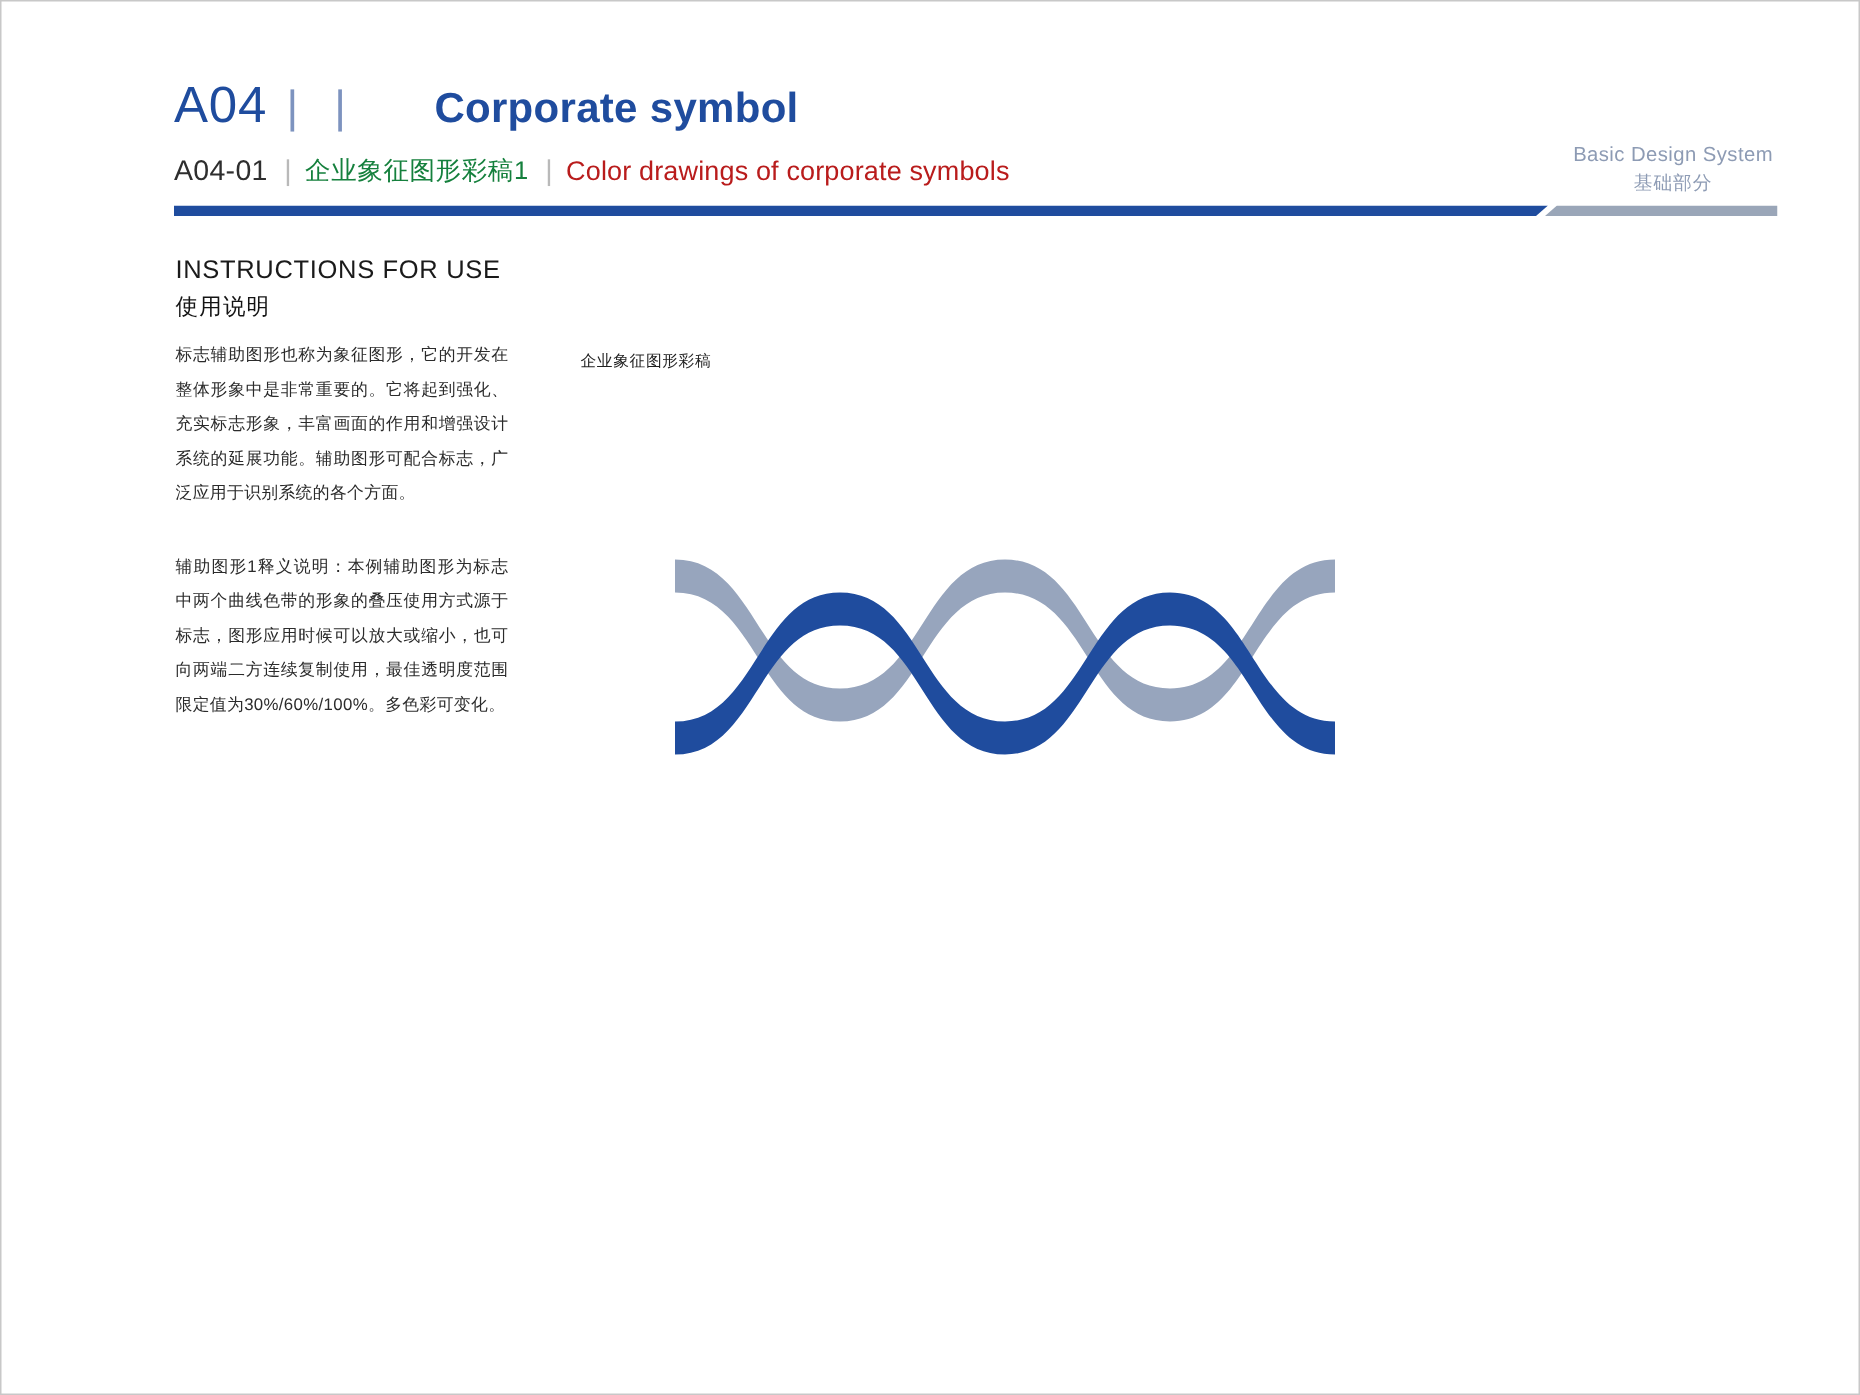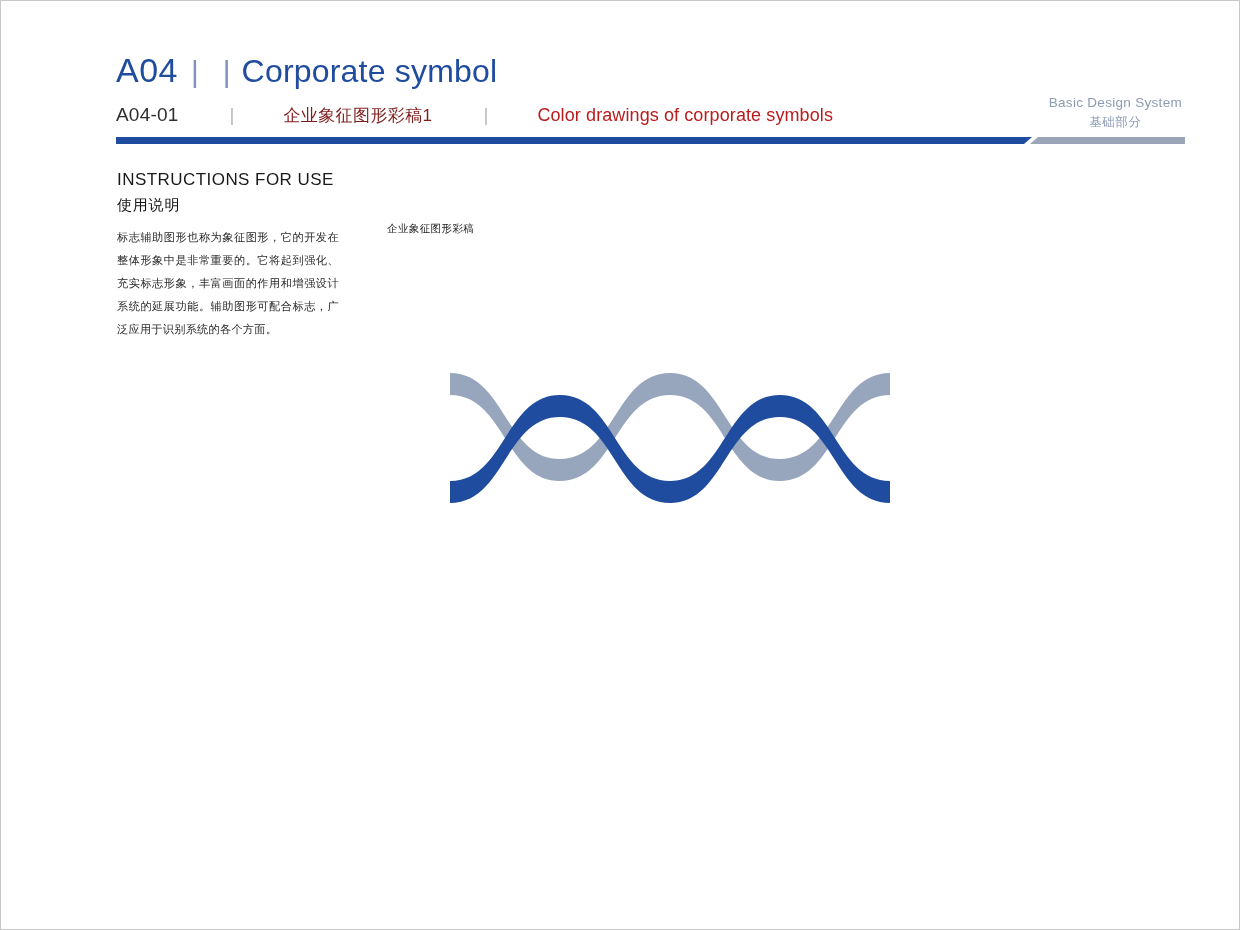--- a/index.html
+++ b/index.html
@@ -50,52 +50,52 @@
     font-weight: 300;
     line-height: 1;
   }
   .title-cn {
     font-size: 28px;
     line-height: 1;
     font-weight: 400;
     letter-spacing: 1px;
   }
   .title-en {
-    font-size: 32px;
-    line-height: 1;
-    font-weight: 400;
+    font-size: 28px;
+    line-height: 1;
+    font-weight: 700;
     letter-spacing: 0.2px;
+    margin-left: 48px;
   }
 
   
   .subtitle-row {
     position: absolute;
     left: 115px;
     top: 104px;
     display: flex;
-    align-items: flex-end;
+    align-items: flex-start;
     white-space: nowrap;
-    gap: 40px;
   }
   .sub-code {
     font-size: 19px;
     color: #2e2e2e;
     line-height: 1;
     letter-spacing: 0.2px;
   }
   .sub-sep {
     font-size: 19px;
     color: #b9b9b9;
     margin: 0 9px 0 11px;
     line-height: 1;
     font-weight: 300;
   }
   .sub-cn {
     font-size: 17px;
-    color: #7f1d1d;
+    color: #15803d;
     line-height: 1;
     letter-spacing: 0.4px;
   }
   .sub-en {
     font-size: 18px;
     color: #b91c1c;
     line-height: 1;
     letter-spacing: 0.1px;
   }
 
@@ -151,21 +151,21 @@
     text-align: justify;
   }
   .inst-body + .inst-body {
     margin-top: 25px;
   }
 
   
   .symbol-caption {
     position: absolute;
     left: 386px;
-    top: 221px;
+    top: 233px;
     font-size: 10.5px;
     color: #1f1f1f;
     letter-spacing: 0.4px;
   }
   .symbol-figure {
     position: absolute;
     left: 440px;
     top: 362px;
     width: 460px;
     height: 155px;
@@ -203,20 +203,21 @@
     <svg width="1069" height="7" viewBox="0 0 1069 7" xmlns="http://www.w3.org/2000/svg">
       <polygon points="0,0 916,0 908,7 0,7" fill="#1f4c9e"></polygon>
       <polygon points="922,0 1069,0 1069,7 914,7" fill="#9aa6b8"></polygon>
     </svg>
   </div>
 
   <div class="instructions">
     <div class="inst-title-en">INSTRUCTIONS FOR USE</div>
     <div class="inst-title-cn">使用说明</div>
     <p class="inst-body">标志辅助图形也称为象征图形，它的开发在整体形象中是非常重要的。它将起到强化、充实标志形象，丰富画面的作用和增强设计系统的延展功能。辅助图形可配合标志，广泛应用于识别系统的各个方面。</p>
+    <p class="inst-body">辅助图形1释义说明：本例辅助图形为标志中两个曲线色带的形象的叠压使用方式源于标志，图形应用时候可以放大或缩小，也可向两端二方连续复制使用，最佳透明度范围限定值为30%/60%/100%。多色彩可变化。</p>
   </div>
 
   <div class="symbol-caption">企业象征图形彩稿</div>
 
   <div class="symbol-figure">
     <svg width="460" height="155" viewBox="0 0 460 155" xmlns="http://www.w3.org/2000/svg">
 
       <path fill="#97a5bd" d="M 9,10
                C 64,10 64,96 119,96
                C 174,96 174,10 229,10

